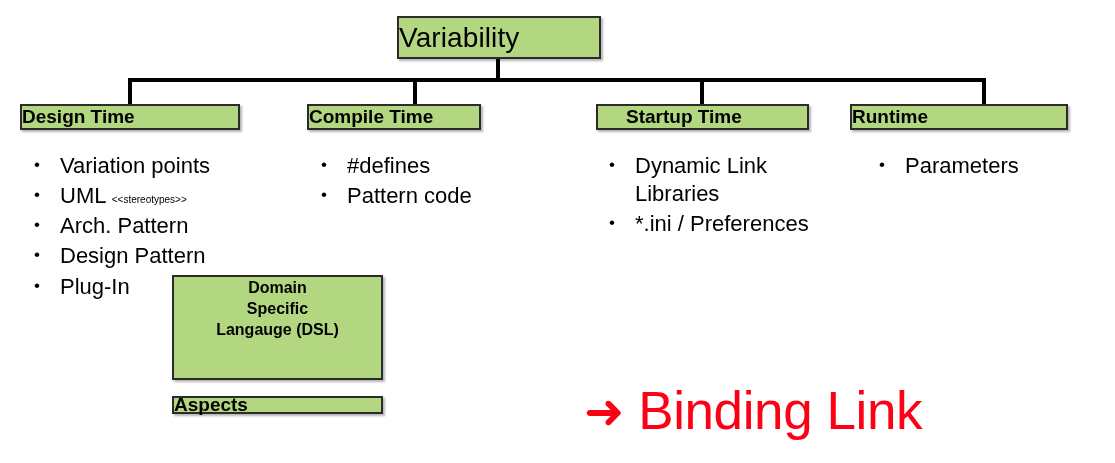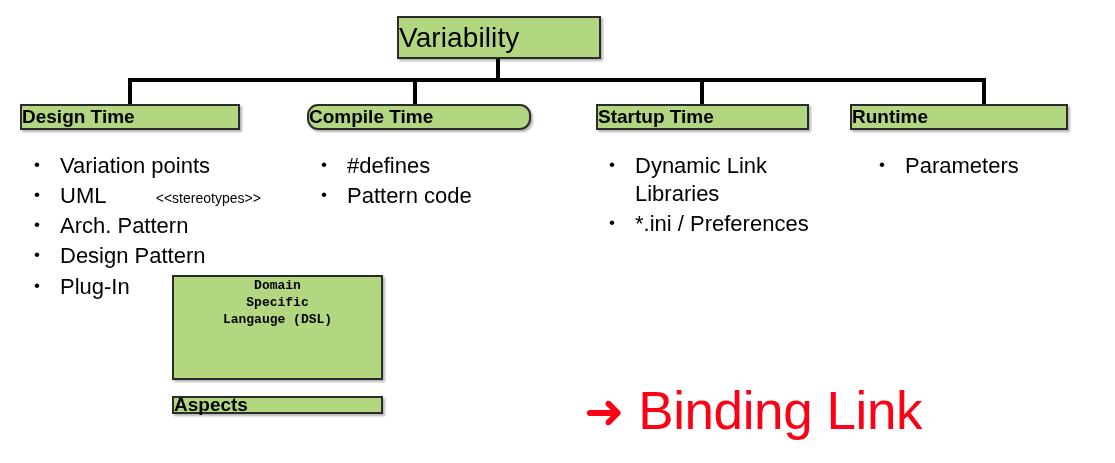--- a/index.html
+++ b/index.html
@@ -41,34 +41,33 @@
     font-weight: 400;
     letter-spacing: 0.1px;
   }
   .gbox.cat {
     top: 104px;
     height: 26px;
     font-size: 19px;
     font-weight: bold;
   }
   .gbox.cat.c1 { left: 20px;  width: 220px; }
-  .gbox.cat.c2 { left: 307px; width: 224px; border-radius: 11px; }
-  .gbox.cat.c3 { left: 596px; width: 213px; }
+  .gbox.cat.c2 { left: 307px; width: 174px; }
+  .gbox.cat.c3 { left: 596px; width: 213px; padding-left: 28px; }
   .gbox.cat.c4 { left: 850px; width: 218px; }
 
   .gbox.dsl {
     left: 172px;
     top: 275px;
     width: 211px;
     height: 105px;
-    font-size: 13px;
+    font-size: 16px;
     font-weight: bold;
     line-height: 1.32;
     flex-direction: column;
-    font-family: Liberation Mono, monospace;
   }
   .gbox.aspects {
     left: 172px;
     top: 396px;
     width: 211px;
     height: 18px;
     font-size: 19px;
     font-weight: bold;
   }
 
@@ -100,22 +99,21 @@
     width: 26px;
     flex: 0 0 26px;
     text-align: left;
     font-size: 17px;
     line-height: 1.55;
   }
   .bullets .txt {
     flex: 1 1 auto;
   }
   .bullets .small {
-    font-size: 14px;
-    margin-left: 44px;
+    font-size: 10px;
   }
 
   .bullets.b1 { left: 34px;  top: 152px; width: 270px; }
   .bullets.b2 { left: 321px; top: 152px; width: 260px; }
   .bullets.b3 { left: 609px; top: 152px; width: 250px; }
   .bullets.b4 { left: 879px; top: 152px; width: 230px; }
 
   .bullets.b3 .txt { max-width: 175px; }
 
   

